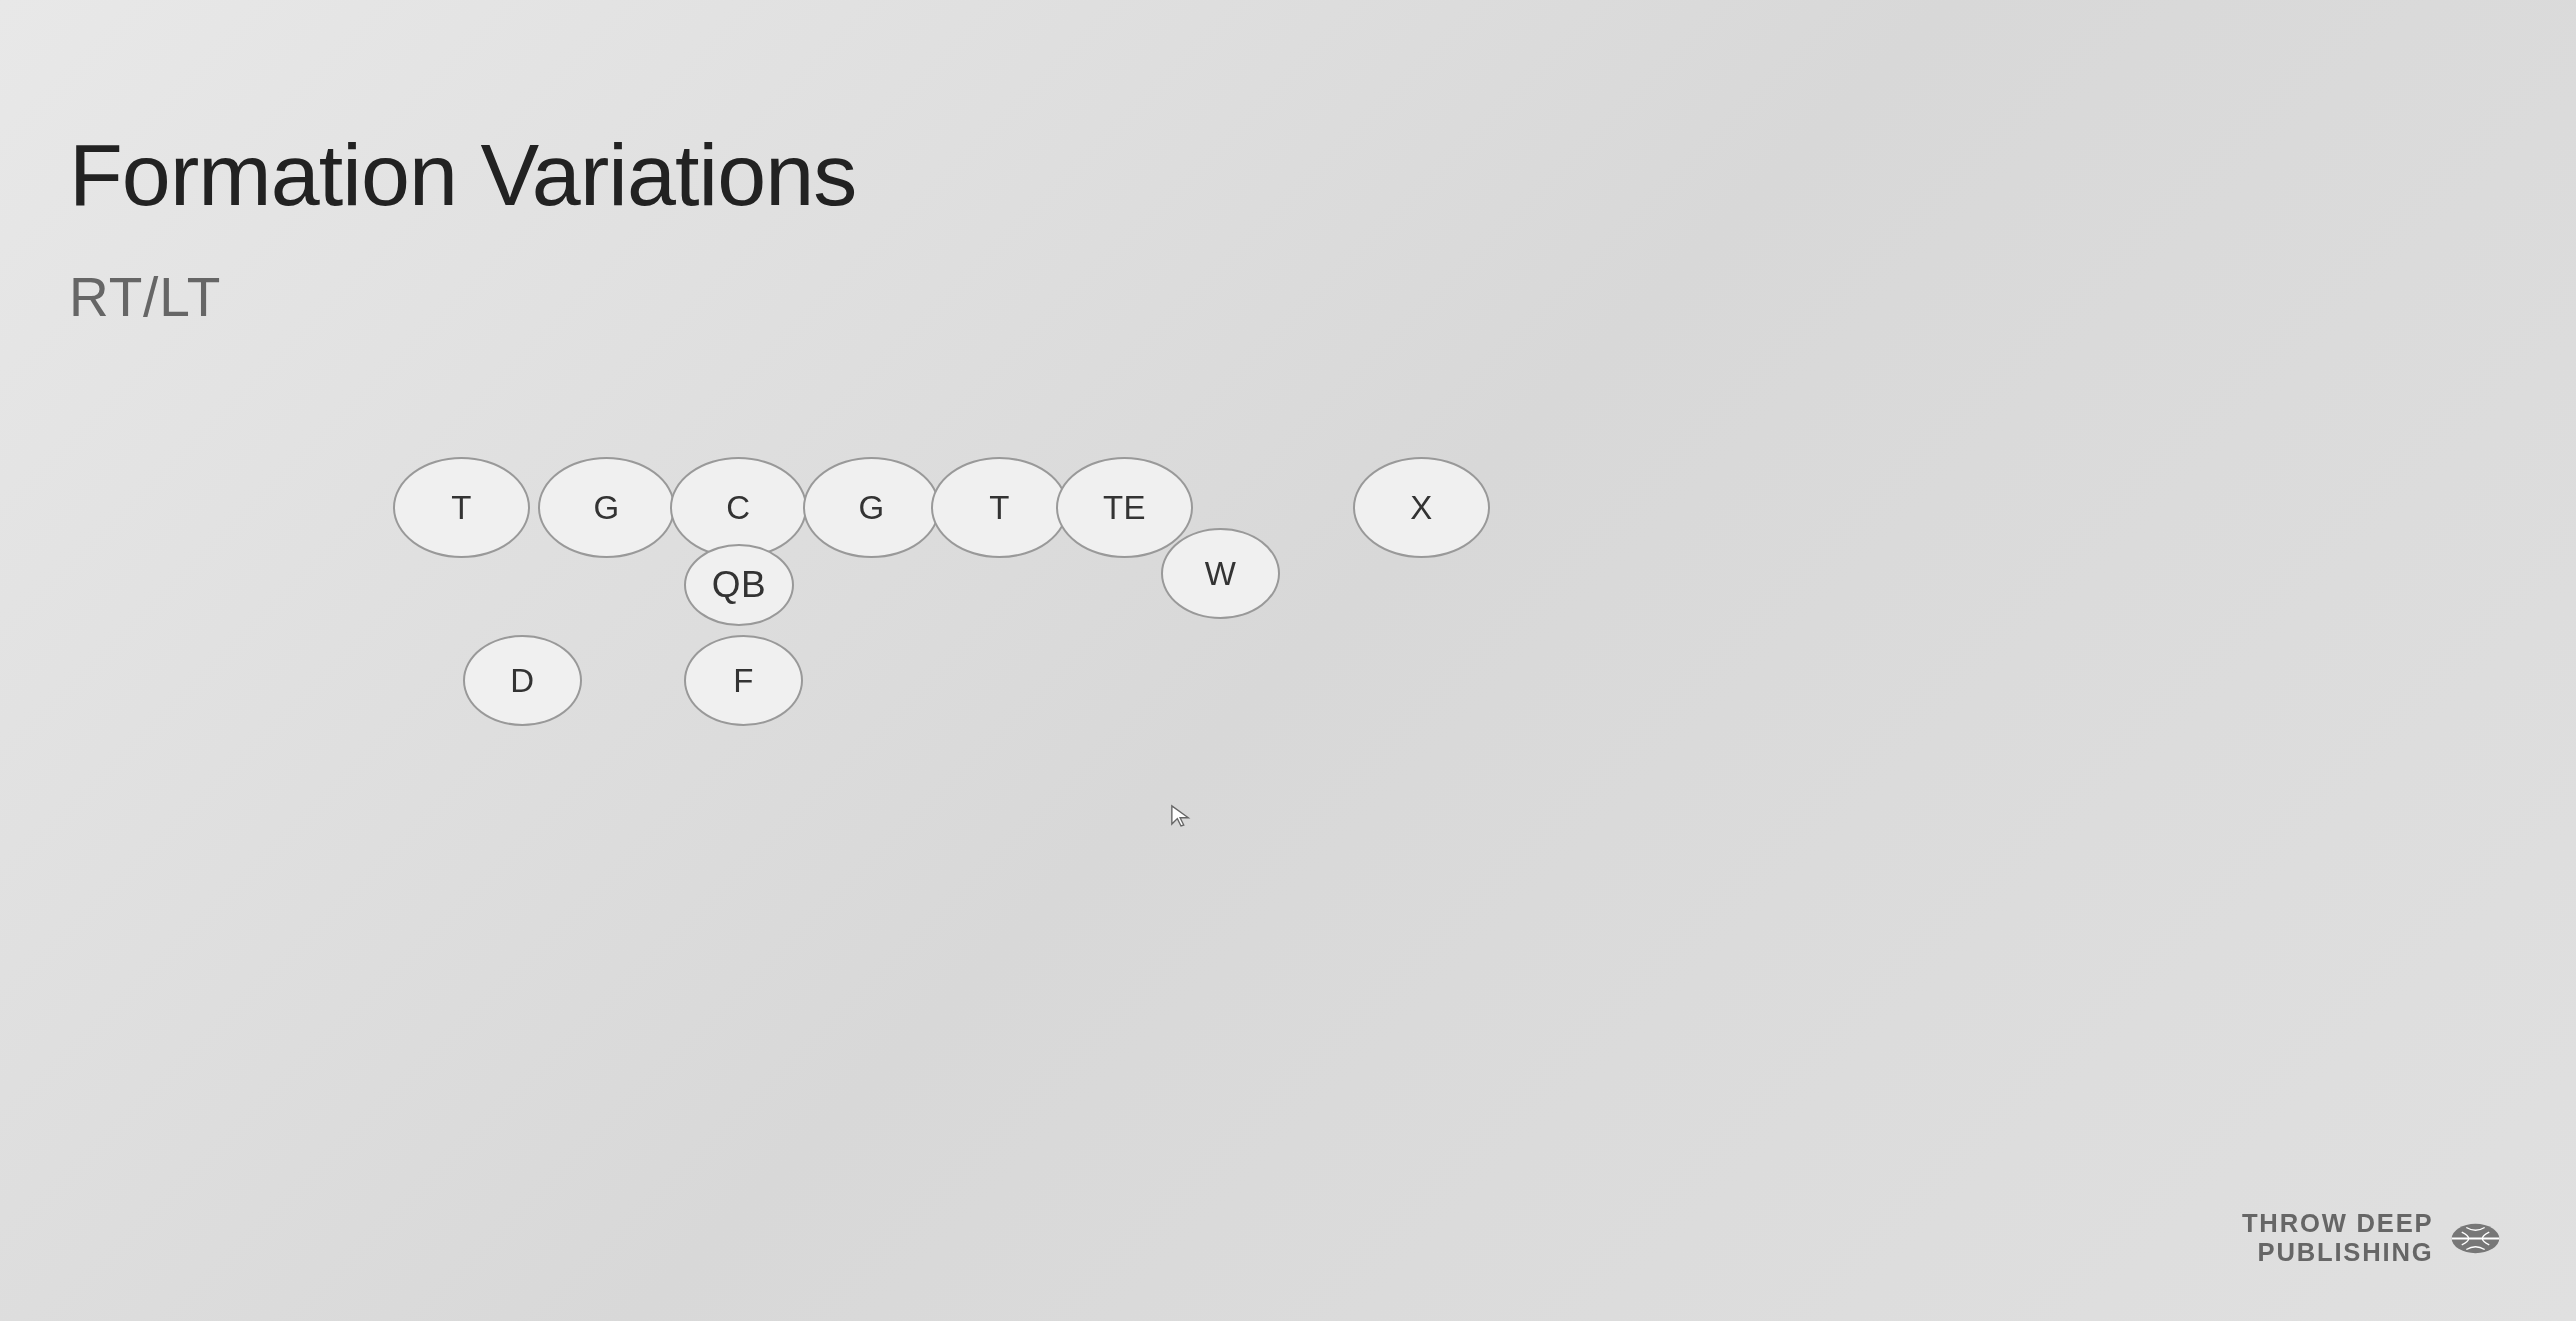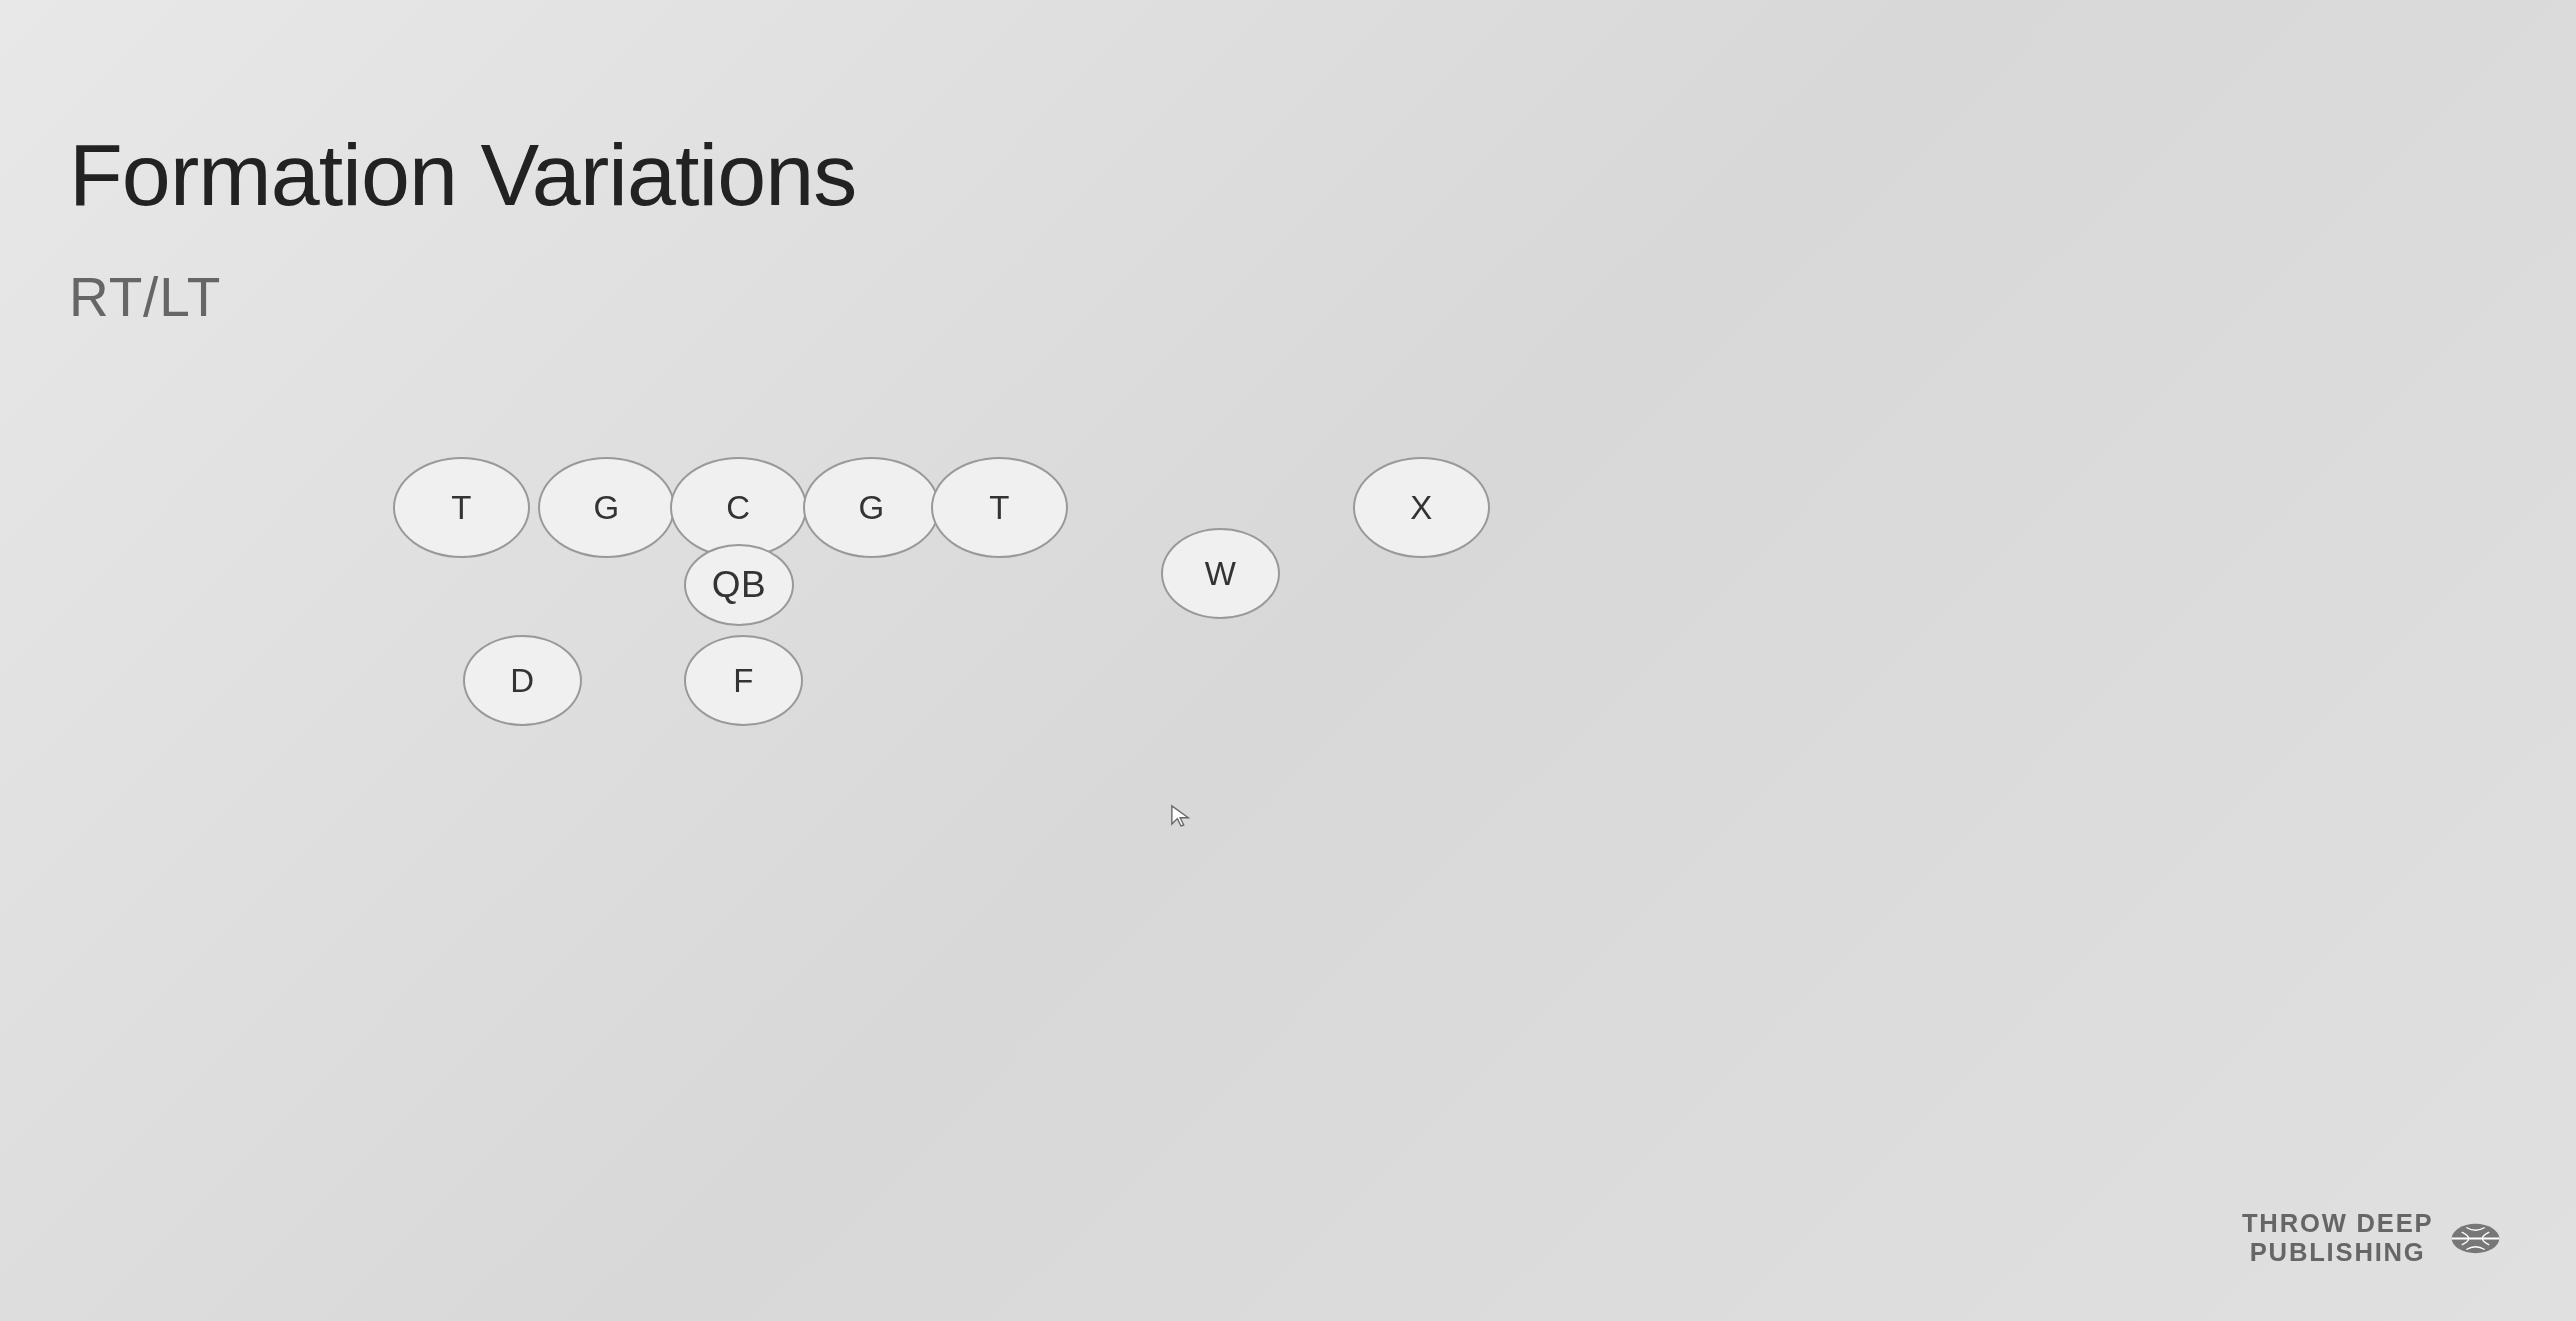--- a/index.html
+++ b/index.html
@@ -125,20 +125,23 @@
   </div>
 
   <div class="player-node player-line" style="left: 803px; top: 137px;">
     <span>G</span>
   </div>
 
   <div class="player-node player-line" style="left: 931px; top: 137px;">
     <span>T</span>
   </div>
 
+  <div class="player-node player-line" style="left: 1056px; top: 137px;">
+    <span>TE</span>
+  </div>
 
   <div class="player-node player-line" style="left: 1353px; top: 137px;">
     <span>X</span>
   </div>
 
   <div class="player-node player-skill" style="left: 1161px; top: 208px;">
     <span>W</span>
   </div>
 
   <div class="player-node player-qb" style="left: 684px; top: 224px;">
@@ -156,21 +159,21 @@
 </div>
 
 <div style="position:absolute; top: 804px; left: 1170px; width: 22px; height: 22px; pointer-events:none;">
   <svg width="22" height="25.6" viewBox="0 0 24 28">
     <polygon points="2,2 2,22 8,16 12,24 15,23 11,15 20,15" fill="white" stroke="#666" stroke-width="1.5"></polygon>
   </svg>
 </div>
 
 <div class="branding">
   <div style="display:flex; align-items:center; gap: 14.6px;">
-    <div style="text-align:center;">
+    <div style="text-align:right;">
       <div class="branding-text">THROW DEEP</div>
       <div class="branding-text">PUBLISHING</div>
     </div>
     <div style="display:flex; align-items:center; justify-content:center;">
       <svg width="55" height="37" viewBox="0 0 60 40">
 
         <ellipse cx="30" cy="20" rx="26" ry="16" fill="#777"></ellipse>
         <line x1="4" y1="20" x2="56" y2="20" stroke="white" stroke-width="2"></line>
         <path d="M 20 8 Q 30 14 40 8" fill="none" stroke="white" stroke-width="1.5"></path>
         <path d="M 20 32 Q 30 26 40 32" fill="none" stroke="white" stroke-width="1.5"></path>

